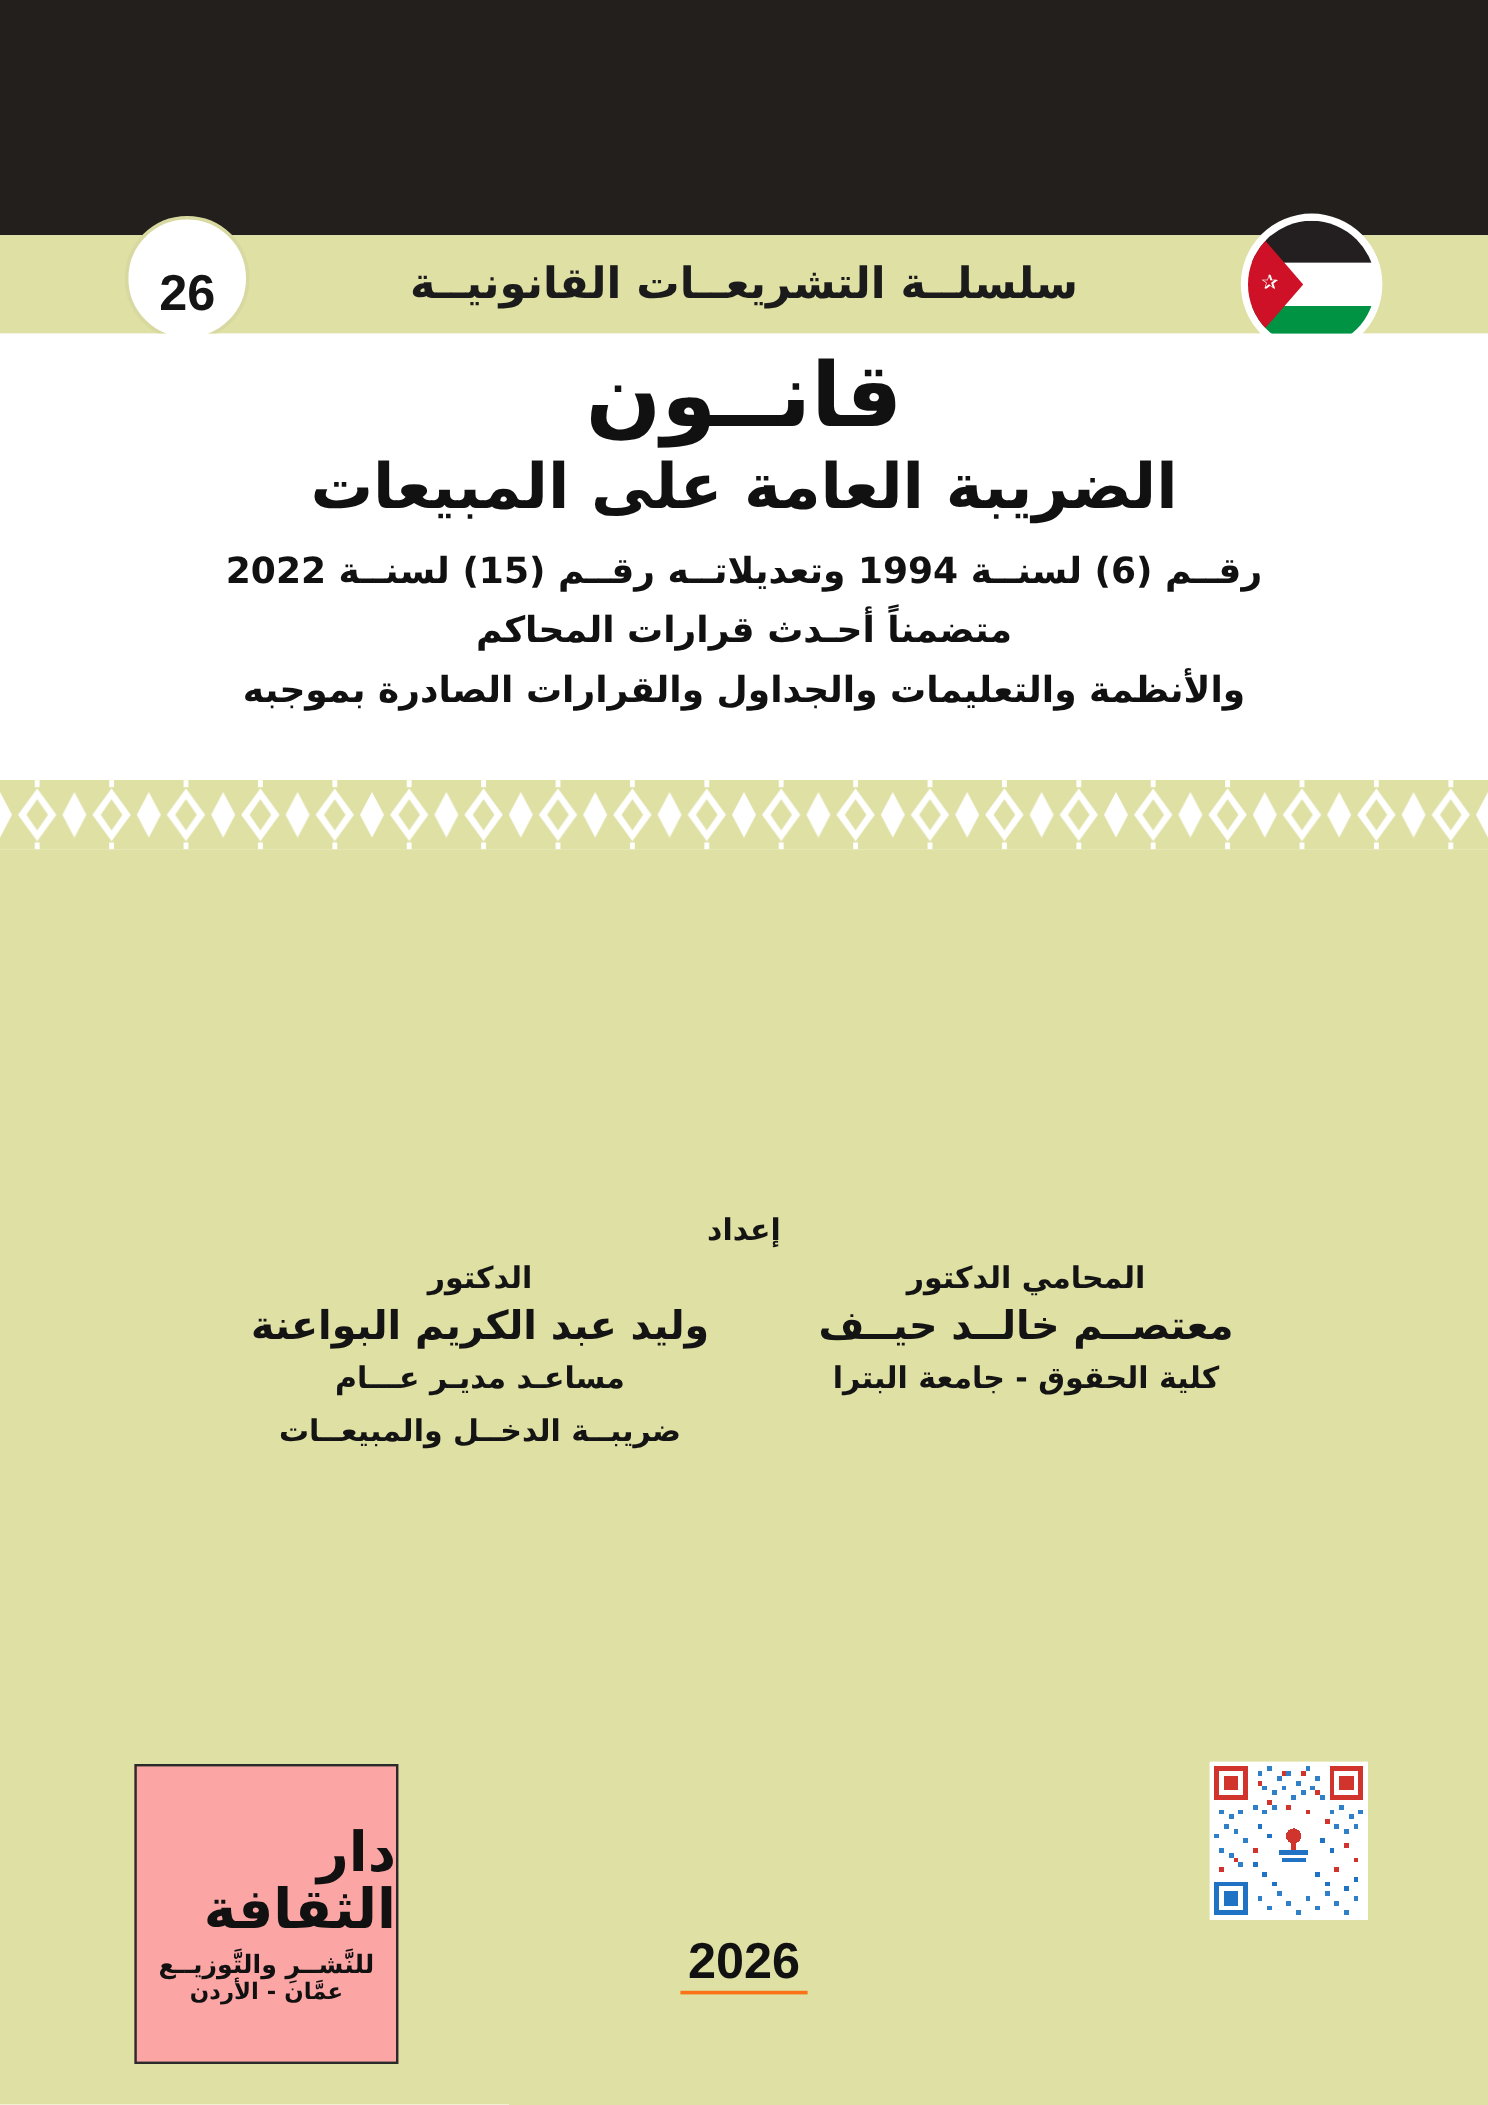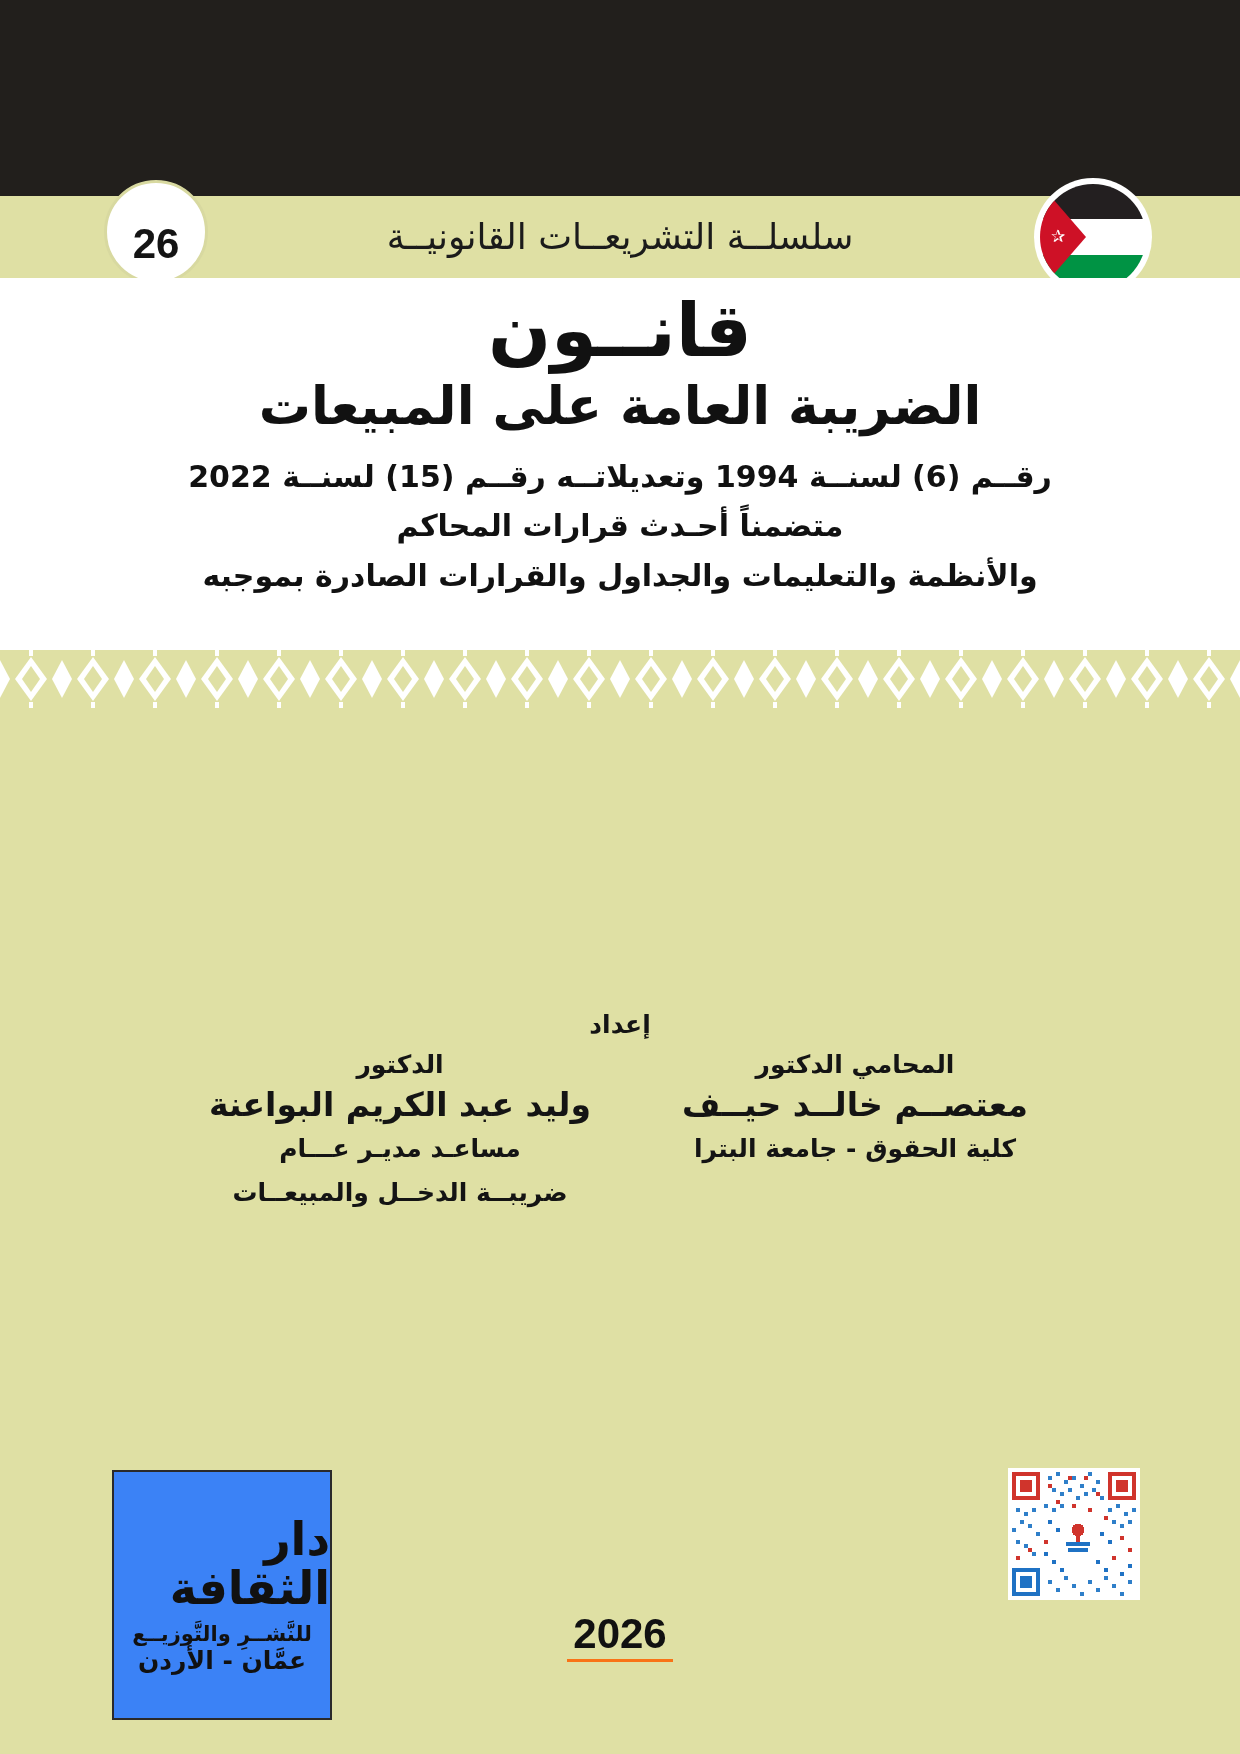--- a/index.html
+++ b/index.html
@@ -42,21 +42,21 @@
   }
   .series-title {
     position: absolute;
     left: 0;
     top: 196px;
     width: 1240px;
     height: 82px;
     line-height: 82px;
     text-align: center;
     font-size: 36px;
-    font-weight: normal;
+    font-weight: bold;
     color: #1b1b1b;
     letter-spacing: 1px;
   }
 
   
   .badge {
     position: absolute;
     left: 104px;
     top: 180px;
     width: 104px;
@@ -226,41 +226,41 @@
   .author.right { width: 430px; }
   .author.left  { width: 400px; }
 
   
   .publisher {
     position: absolute;
     left: 112px;
     top: 1470px;
     width: 220px;
     height: 250px;
-    background: #3b82f6;
+    background: #fca5a5;
     border: 2px solid #2a2a2a;
     box-sizing: border-box;
     display: flex;
     flex-direction: column;
     align-items: center;
     justify-content: center;
     color: #111111;
   }
   .publisher .pub-name {
     font-size: 46px;
     font-weight: bold;
     line-height: 1.05;
   }
   .publisher .pub-sub {
     font-size: 21px;
     font-weight: bold;
     margin-top: 10px;
   }
   .publisher .pub-city {
-    font-size: 25px;
+    font-size: 19px;
     font-weight: bold;
   }
 
   
   .year {
     position: absolute;
     left: 0;
     top: 1610px;
     width: 1240px;
     text-align: center;

